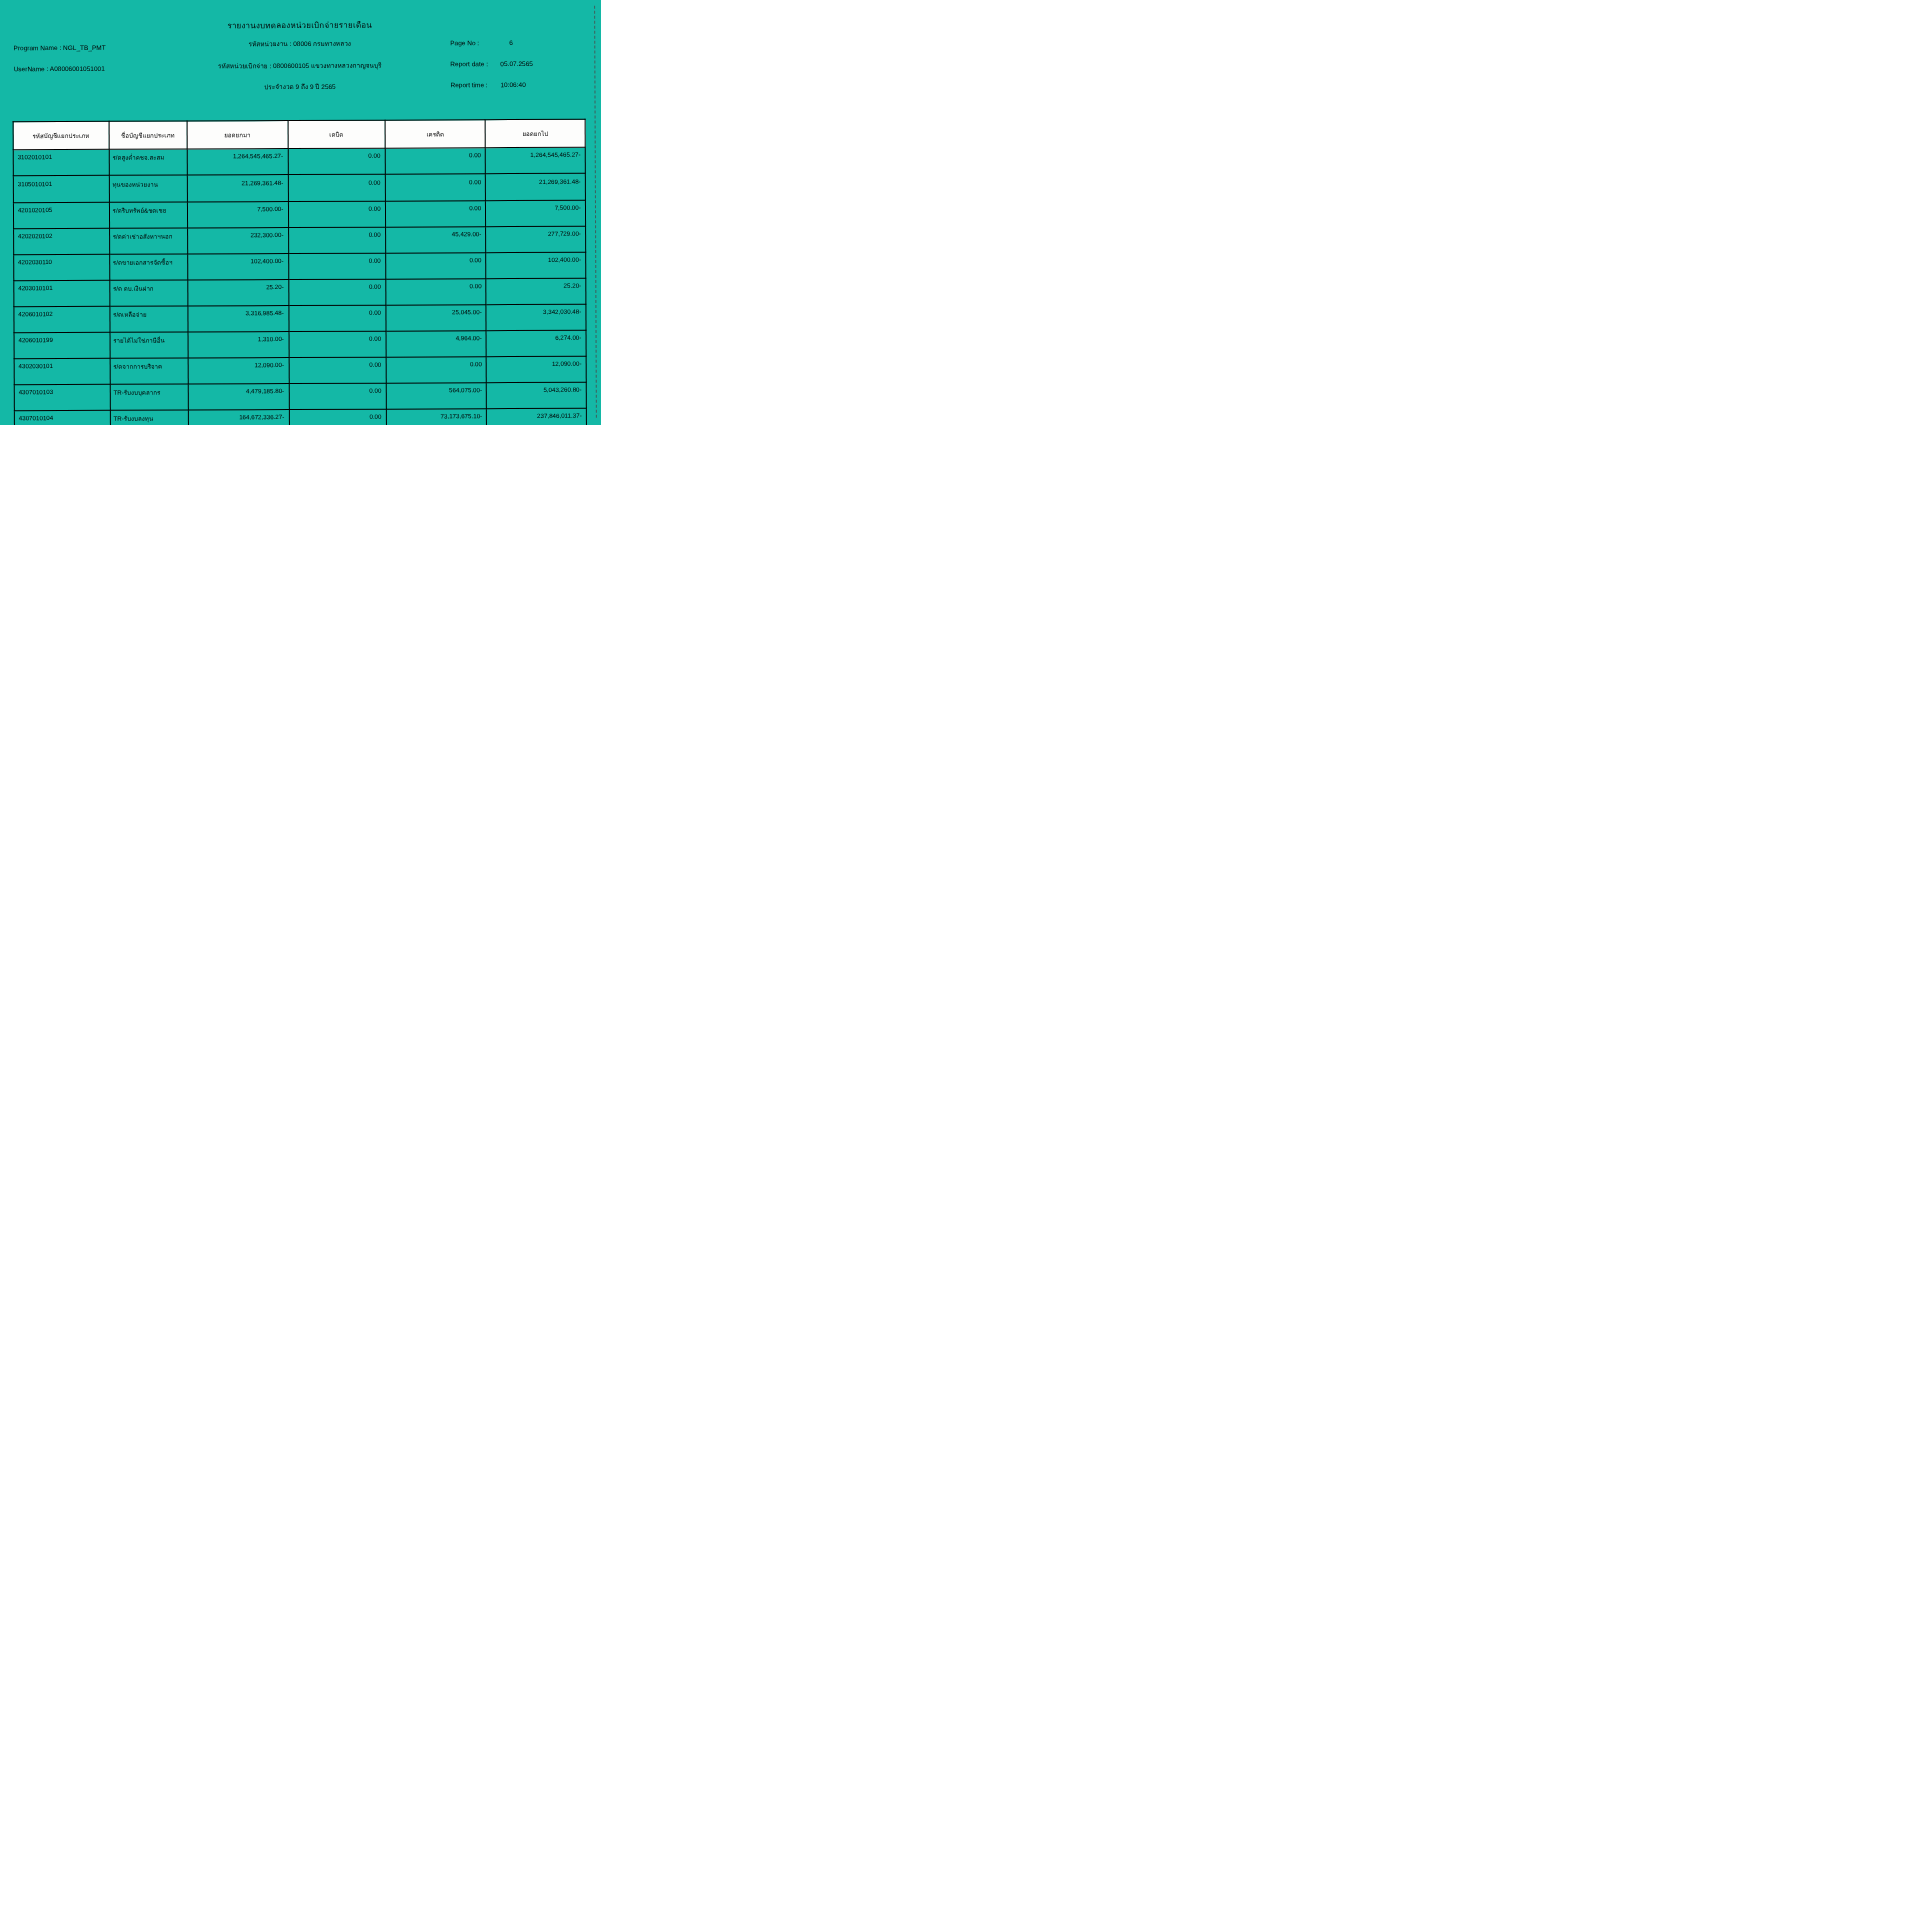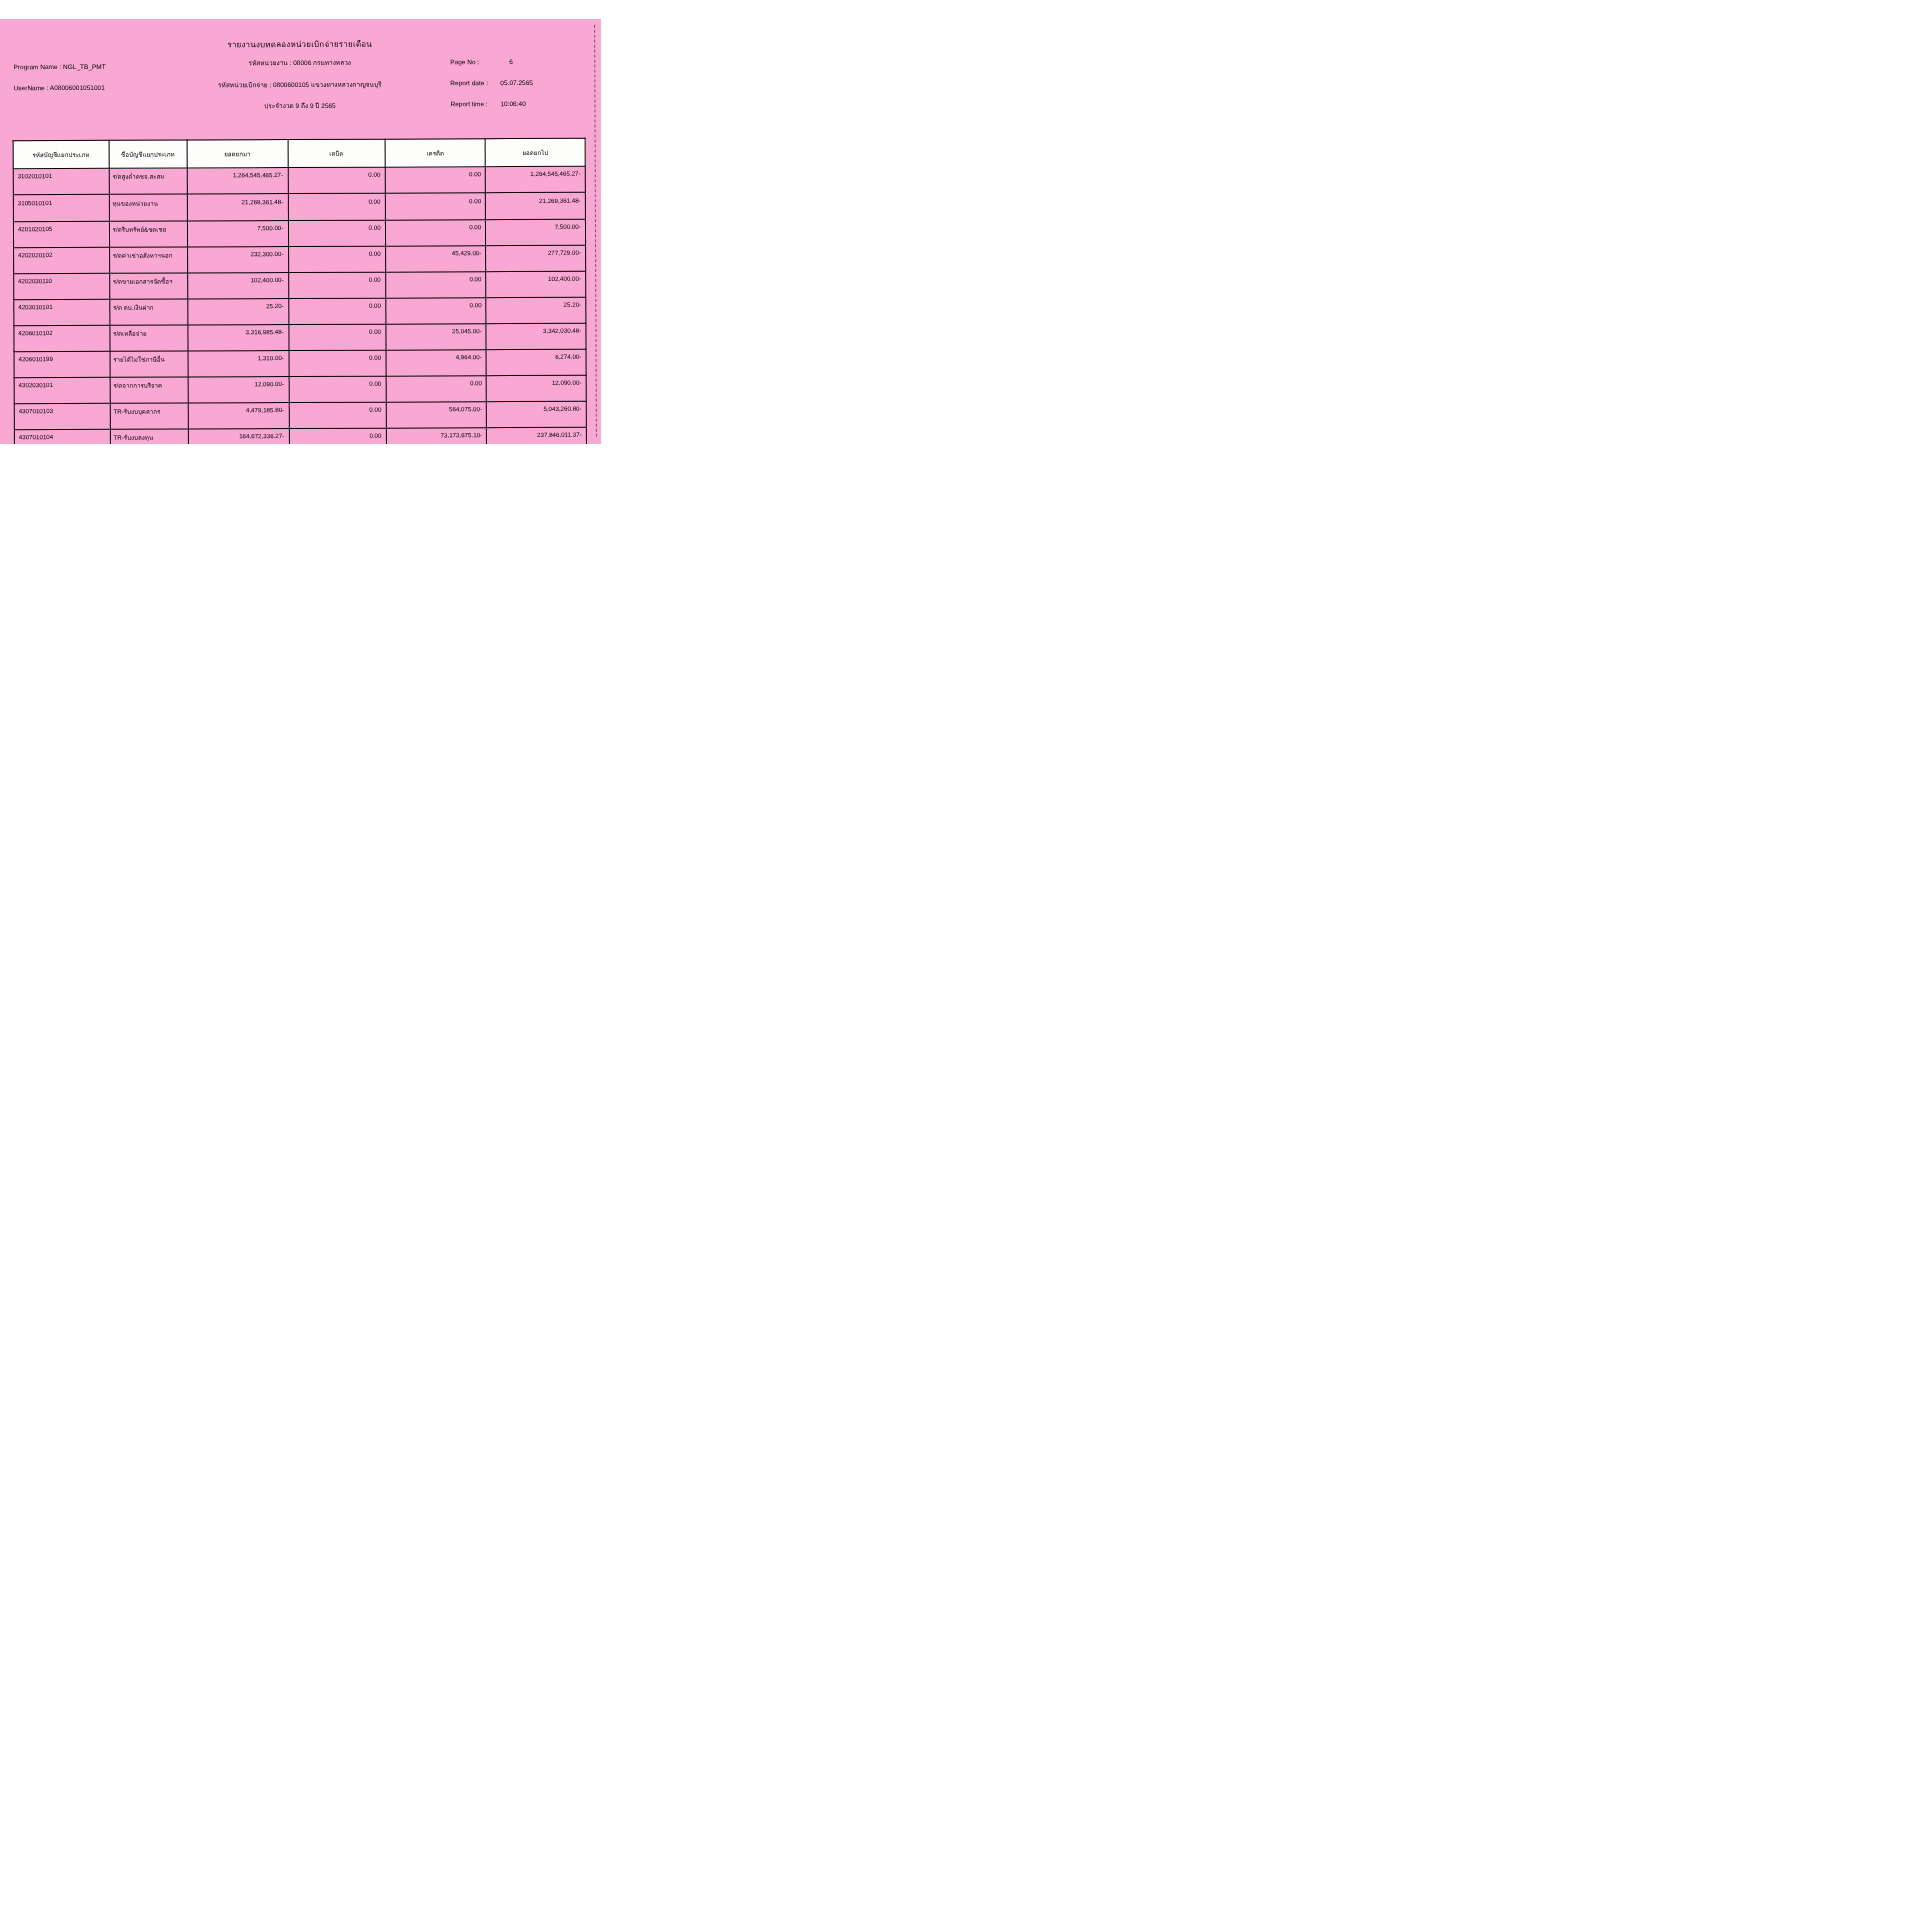--- a/index.html
+++ b/index.html
@@ -4,25 +4,24 @@
 <style>
   html, body {
     margin: 0;
     padding: 0;
     background: #ffffff;
   }
   .page {
     position: relative;
     width: 601px;
     height: 425px;
-    background: #f9a8d4;
+    background: #14b8a6;
     overflow: hidden;
     font-family: "Liberation Sans", "DejaVu Sans", sans-serif;
     color: #000;
-    margin-top: 19px;
   }
   .tilt {
     position: absolute;
     inset: 0;
     transform: rotate(-0.25deg);
     transform-origin: 50% 50%;
   }
   .report-title {
     position: absolute;
     top: 18.5px;

